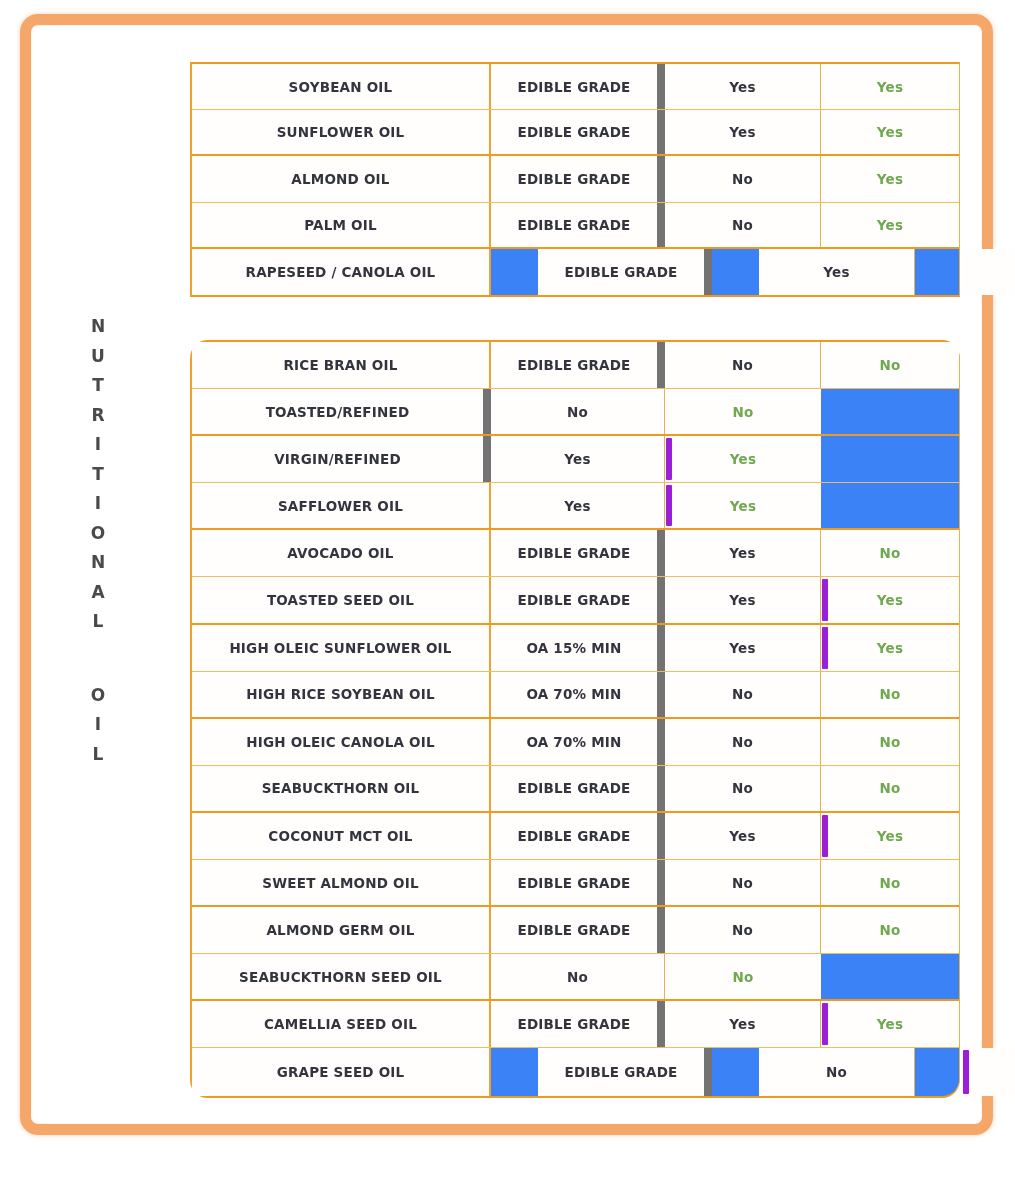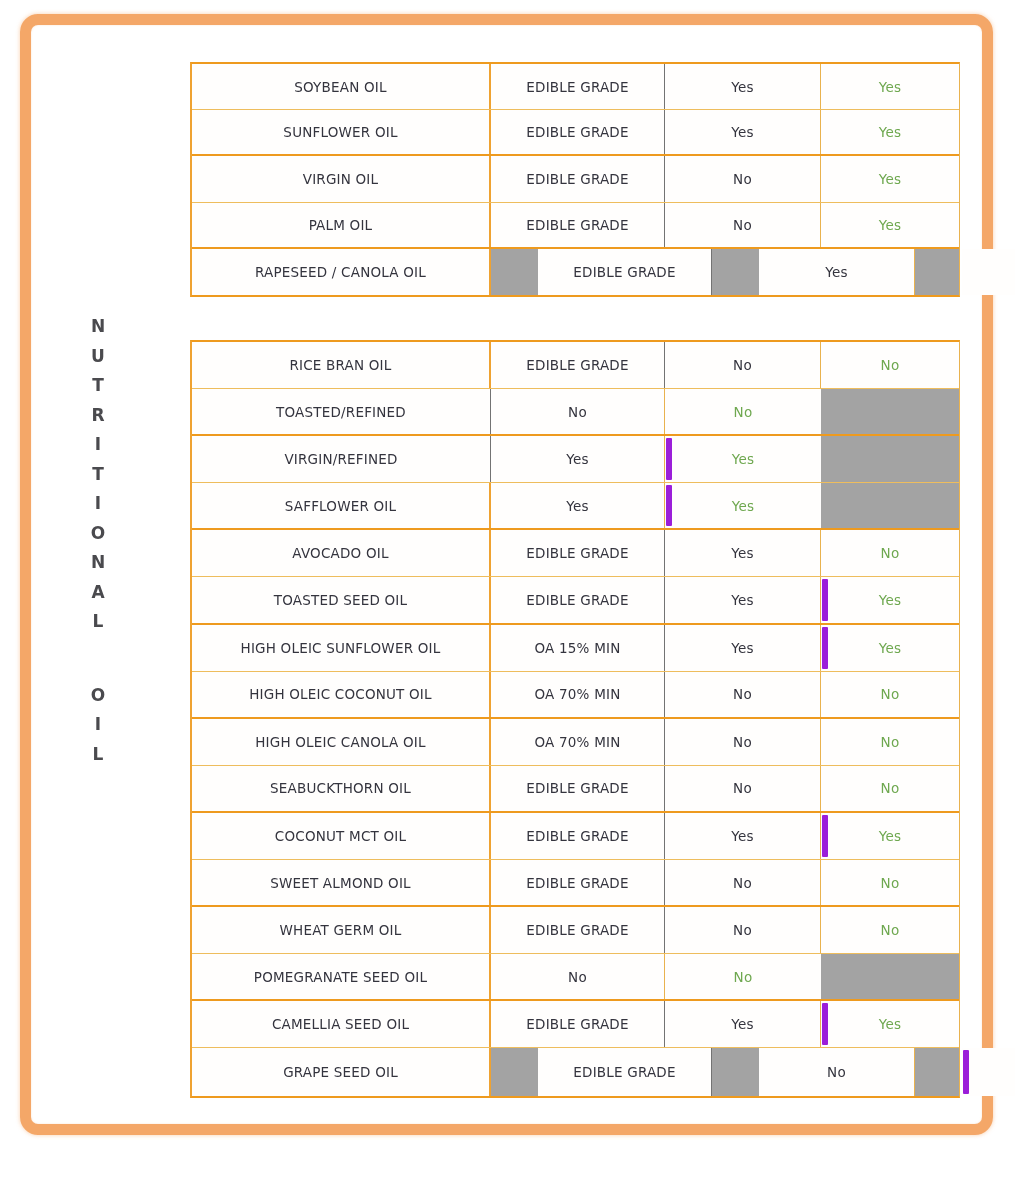--- a/index.html
+++ b/index.html
@@ -32,29 +32,30 @@
   .vtitle .letter {
     line-height: 29.5px;
     height: 29.5px;
     text-align: center;
   }
   .vtitle .word-gap { height: 44px; }
   .tbl {
     position: absolute;
     left: 190px;
     width: 770px;
-    background: #a3a3a3;
+    background: #3b82f6;
     border-top: 2px solid #ee9a1e;
     border-left: 2px solid #efa231;
     border-right: 1px solid #e9b24e;
     border-bottom: 2px solid #ee9a1e;
     box-sizing: border-box;
+    font-weight: bold;
   }
   .tbl-top  { top: 62px; }
-  .tbl-main { top: 340px; }
+  .tbl-main { top: 340px; border-radius: 18px; }
   .row {
     display: grid;
     grid-template-columns: 299px 174px 156px 138px;
     box-sizing: border-box;
     border-bottom: 1px solid #eebd5d;
   }
   .row.pair-end { border-bottom: 2px solid #ee9a1e; }
   .row.last-row { border-bottom: none; gap: 47px; }
   .tbl-top  .row { height: 46.2px; }
   .tbl-main .row { height: 47.1px; }
@@ -63,21 +64,21 @@
     align-items: center;
     justify-content: center;
     box-sizing: border-box;
     font-size: 13.5px;
     color: #34343e;
     letter-spacing: 0.2px;
     position: relative;
     background: #fffefd;
   }
   .cell.c-name  { border-right: 2px solid #efa231; }
-  .cell.c-grade { border-right: 1px solid #737373; }
+  .cell.c-grade { border-right: 8px solid #737373; }
   .cell.c-q1    { border-right: 1px solid #e9b24e; }
   .cell.c-q2    { color: #6fa850; }
   .marker {
     position: absolute;
     left: 1px; top: 2px; bottom: 2px;
     width: 6px;
     background: #9b1ed9;
     border-radius: 1px;
   }
 </style>
@@ -128,21 +129,21 @@
       </div>
       <div class="cell c-q1">
         <span>Yes</span>
       </div>
       <div class="cell c-q2">
         <span>Yes</span>
       </div>
     </div>
     <div class="row">
       <div class="cell c-name">
-        <span>VIRGIN OIL</span>
+        <span>ALMOND OIL</span>
       </div>
       <div class="cell c-grade">
         <span>EDIBLE GRADE</span>
       </div>
       <div class="cell c-q1">
         <span>No</span>
       </div>
       <div class="cell c-q2">
         <span>Yes</span>
       </div>
@@ -266,21 +267,21 @@
       <div class="cell c-q1">
         <span>Yes</span>
       </div>
       <div class="cell c-q2">
         <div class="marker"></div>
         <span>Yes</span>
       </div>
     </div>
     <div class="row pair-end">
       <div class="cell c-name">
-        <span>HIGH OLEIC COCONUT OIL</span>
+        <span>HIGH RICE SOYBEAN OIL</span>
       </div>
       <div class="cell c-grade">
         <span>OA 70% MIN</span>
       </div>
       <div class="cell c-q1">
         <span>No</span>
       </div>
       <div class="cell c-q2">
         <span>No</span>
       </div>
@@ -337,35 +338,35 @@
       </div>
       <div class="cell c-q1">
         <span>No</span>
       </div>
       <div class="cell c-q2">
         <span>No</span>
       </div>
     </div>
     <div class="row">
       <div class="cell c-name">
-        <span>WHEAT GERM OIL</span>
-      </div>
-      <div class="cell c-grade">
-        <span>EDIBLE GRADE</span>
-      </div>
-      <div class="cell c-q1">
-        <span>No</span>
-      </div>
-      <div class="cell c-q2">
-        <span>No</span>
-      </div>
-    </div>
-    <div class="row pair-end">
-      <div class="cell c-name">
-        <span>POMEGRANATE SEED OIL</span>
+        <span>ALMOND GERM OIL</span>
+      </div>
+      <div class="cell c-grade">
+        <span>EDIBLE GRADE</span>
+      </div>
+      <div class="cell c-q1">
+        <span>No</span>
+      </div>
+      <div class="cell c-q2">
+        <span>No</span>
+      </div>
+    </div>
+    <div class="row pair-end">
+      <div class="cell c-name">
+        <span>SEABUCKTHORN SEED OIL</span>
       </div>
       <div class="cell c-q1">
         <span>No</span>
       </div>
       <div class="cell c-q2">
         <span>No</span>
       </div>
     </div>
     <div class="row">
       <div class="cell c-name">

